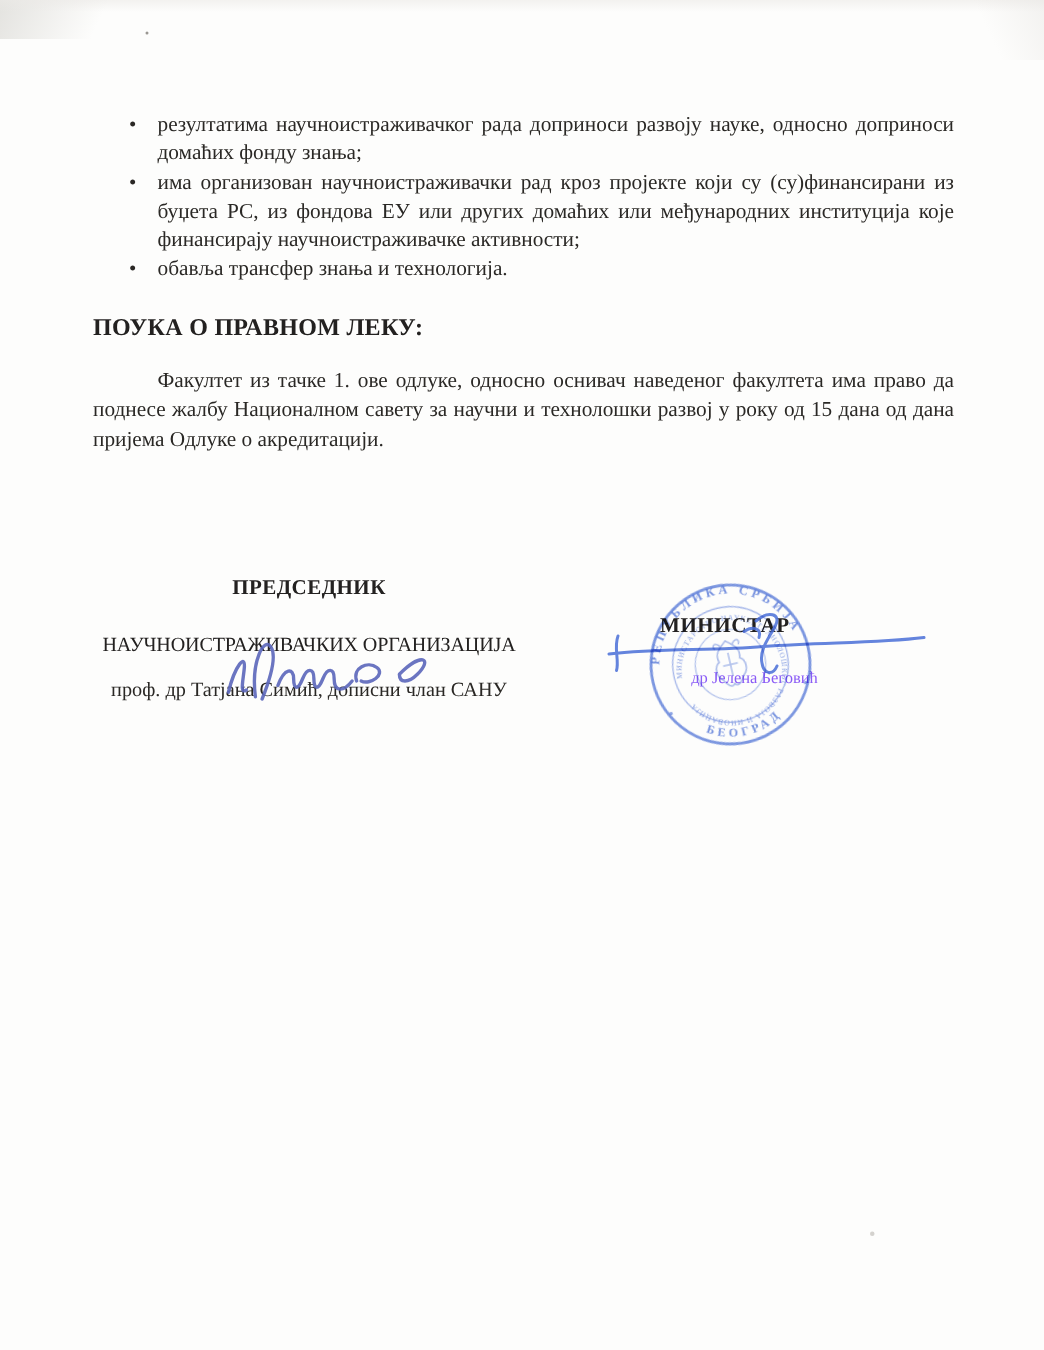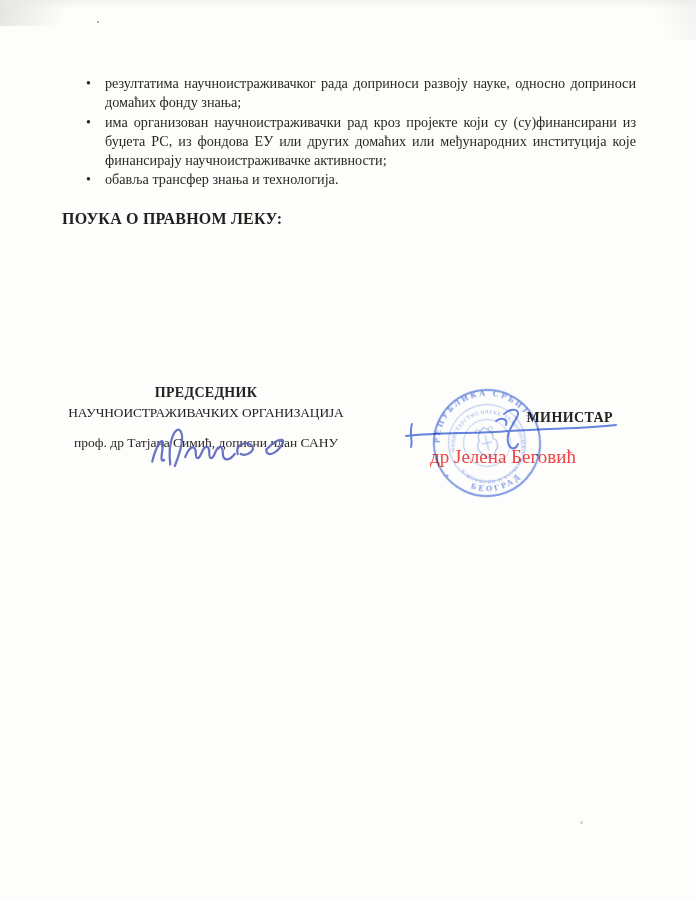--- a/index.html
+++ b/index.html
@@ -36,32 +36,32 @@
     margin:19px 0 0 0;font-weight:bold;font-size:16px;
     letter-spacing:.2px;color:#232120;text-indent:0;
   }
   .para.legal{margin-top:17px;}
 
   
   .sig-left{
     position:absolute;left:56px;top:384px;width:300px;
     text-align:center;color:#232120;
   }
-  .sig-left .t1{font-weight:bold;font-size:14px;line-height:17px;margin-bottom:3px;letter-spacing:.3px;}
+  .sig-left .t1{font-weight:bold;font-size:14px;line-height:17px;margin-bottom:20px;letter-spacing:.3px;}
   .sig-left .t2{font-weight:bold;font-size:13.6px;line-height:17px;letter-spacing:.2px;}
   .sig-left .t3{font-weight:normal;font-size:13.4px;line-height:17px;letter-spacing:-0.1px;}
   .sig-left .nm{font-size:13.5px;margin-top:14px;color:#2a2825;}
 
   .minister-title{
-    position:absolute;left:440px;top:410px;width:130px;text-align:right;
-    font-weight:bold;font-size:14px;letter-spacing:.4px;color:#232120;padding-left:43px;
+    position:absolute;left:440px;top:410px;width:130px;text-align:left;
+    font-weight:bold;font-size:14px;letter-spacing:.4px;color:#232120;
   }
   .minister-name{
     position:absolute;left:430px;top:446px;width:146px;text-align:center;
-    font-size:19px;color:#ef4444;
+    font-size:11px;color:#8b5cf6;
   }
 
   .sig-svg{position:absolute;pointer-events:none;}
   #sig-president{left:146px;top:421px;}
   #sig-minister{left:404px;top:406px;}
 
   .stamp{
     position:absolute;left:430px;top:386px;width:114px;height:114px;
     mix-blend-mode:multiply;opacity:.88;
   }
@@ -86,20 +86,21 @@
       <li>
         <span class="bullet-glyph">•</span>
         <span>има организован научноистраживачки рад кроз пројекте који су (су)финансирани из буџета РС, из фондова ЕУ или других домаћих или међународних институција које финансирају научноистраживачке активности;</span>
       </li>
       <li>
         <span class="bullet-glyph">•</span>
         <span>обавља трансфер знања и технологија.</span>
       </li>
     </ul>
     <p class="para legal-heading">ПОУКА О ПРАВНОМ ЛЕКУ:</p>
+    <p class="para legal">Факултет из тачке 1. ове одлуке, односно оснивач наведеног факултета има право да поднесе жалбу Националном савету за научни и технолошки развој у року од 15 дана од дана пријема Одлуке о акредитацији.</p>
   </div>
 
   <div class="sig-left">
     <div class="t1">ПРЕДСЕДНИК</div>
     <div class="t3">НАУЧНОИСТРАЖИВАЧКИХ ОРГАНИЗАЦИЈА</div>
     <div class="nm">проф. др  Татјана Симић, дописни члан САНУ</div>
   </div>
 
   <div class="minister-title">МИНИСТАР</div>
   <div class="minister-name">др Јелена Беговић</div>

